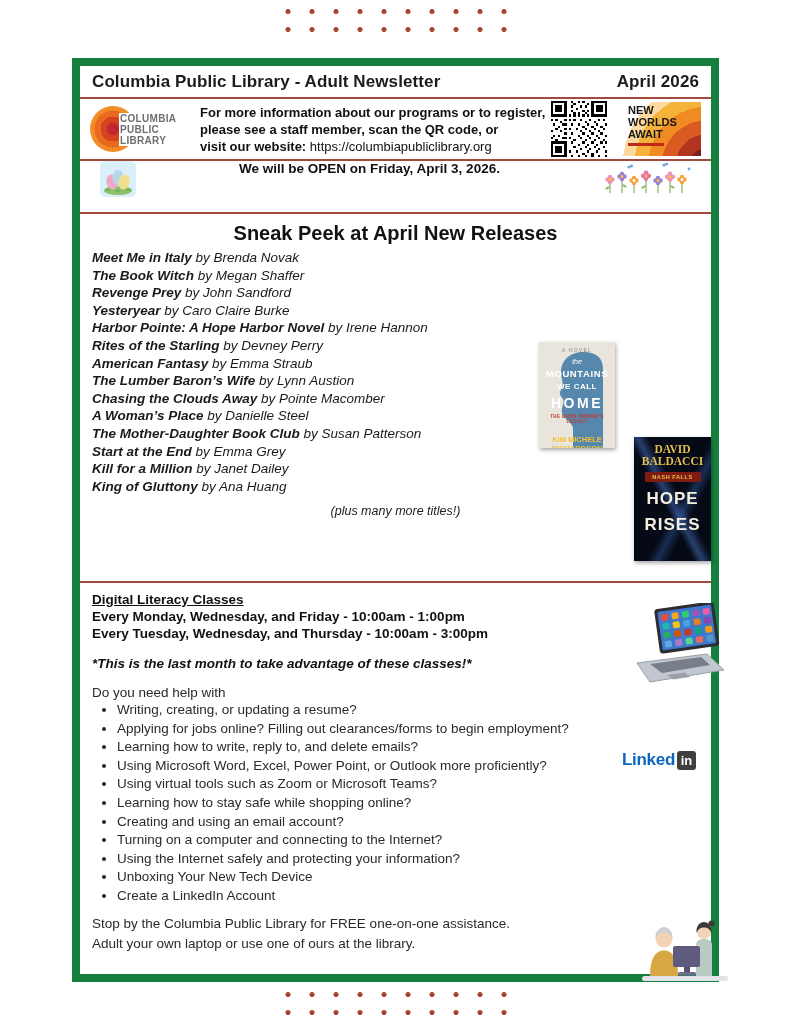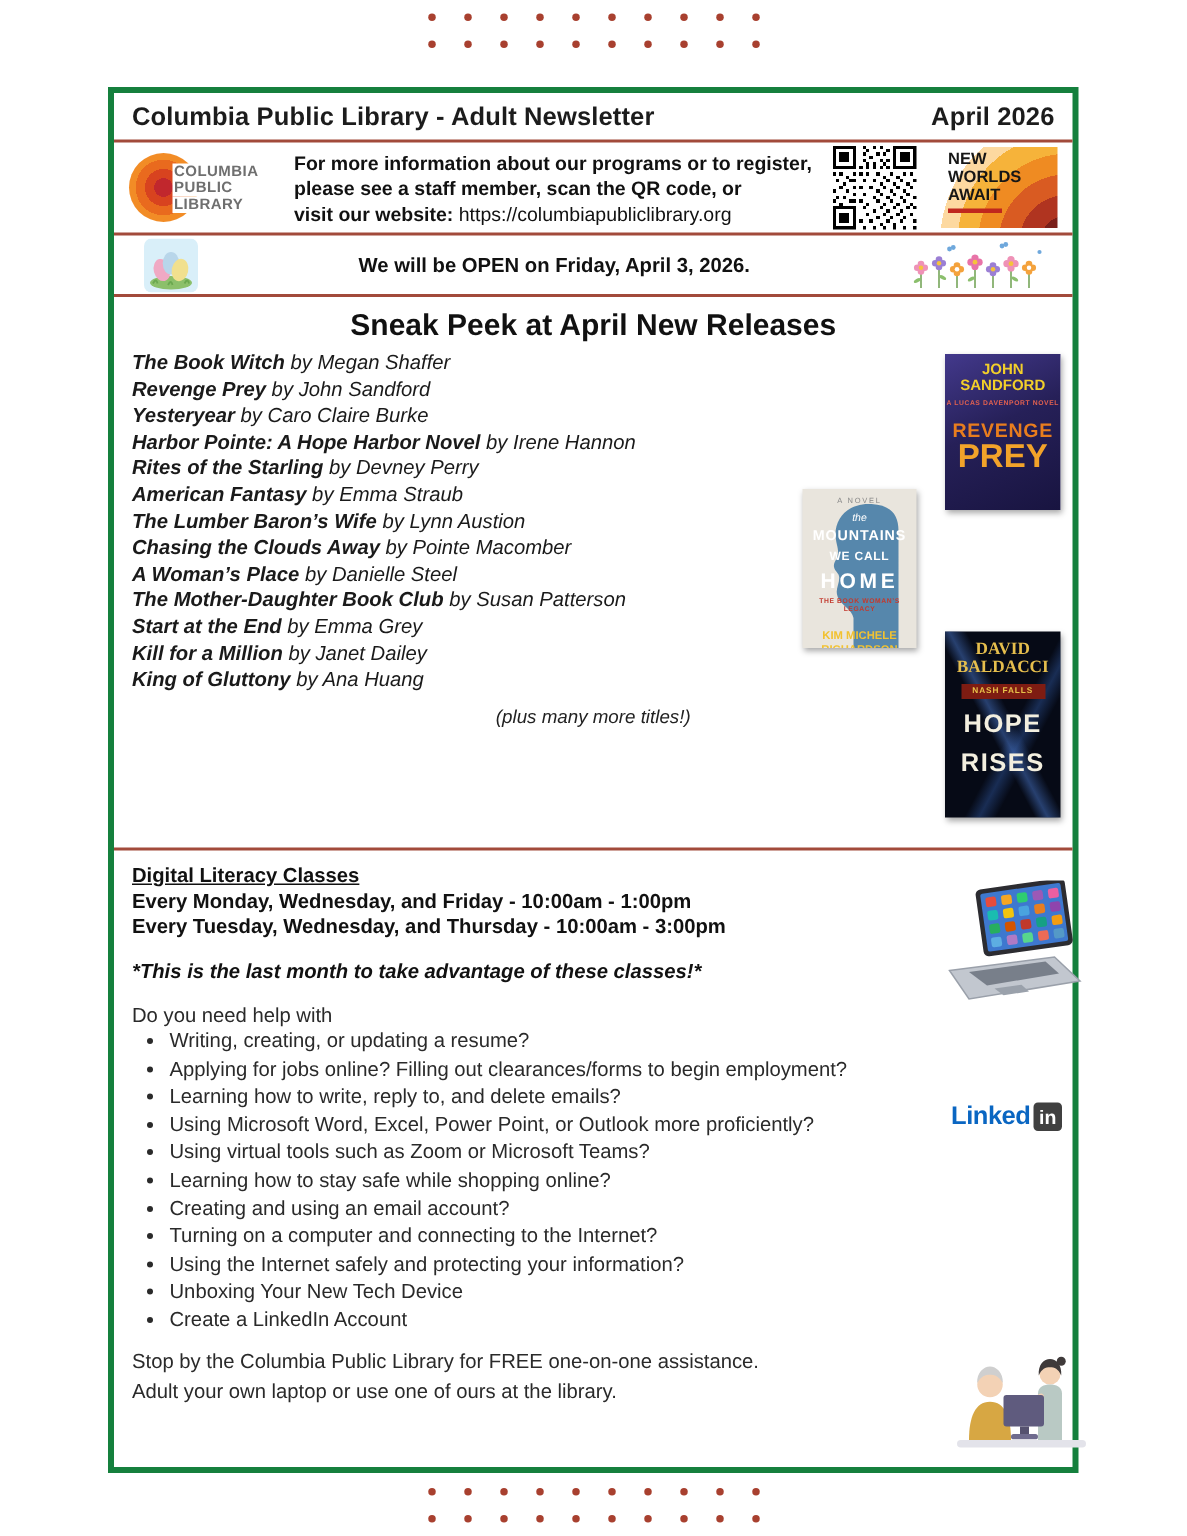--- a/index.html
+++ b/index.html
@@ -10,21 +10,21 @@
   }
   
   .dots{position:absolute;left:50%;transform:translateX(-50%);
     display:grid;grid-template-columns:repeat(10,5px);gap:13px 19px;}
   .dots-top{top:9px;}
   .dots-bottom{top:992px;}
   .dot{width:5px;height:5px;border-radius:50%;background:#a8402f;}
 
   
   .frame{position:absolute;left:72px;top:58px;width:647px;height:924px;
-    border:4px solid #15803d;box-sizing:border-box;background:#fff;}
+    border:8px solid #15803d;box-sizing:border-box;background:#fff;}
   .sec{border-bottom:2px solid #a24a3b;box-sizing:border-box;position:relative;}
 
   
   .titlebar{height:33px;display:flex;align-items:center;justify-content:space-between;
     padding:0 12px;font-weight:700;font-size:17px;letter-spacing:.1px;}
 
   
   .infobar{height:62px;display:flex;align-items:center;padding:0 10px;}
   .logo{display:flex;align-items:center;width:104px;flex:none;}
   .logo-ring{width:46px;height:46px;border-radius:50%;flex:none;
@@ -33,21 +33,21 @@
   .logo-text span{display:block;background:#fff;width:max-content;padding:0 1px;}
   .info-text{flex:1;margin-left:6px;font-size:13px;font-weight:700;line-height:17px;color:#111;}
   .info-text .url{font-weight:400;}
   .qr{width:56px;height:56px;flex:none;margin-right:16px;background:#fff;}
   .nwa{width:78px;height:54px;flex:none;box-sizing:border-box;padding:3px 0 0 5px;
     background:radial-gradient(circle at 108% 118%,#7a1f1a 0 17%,#b03420 17% 30%,#d95b22 30% 43%,#ef8b22 43% 56%,#f6b33a 56% 69%,#fdd9a0 69% 80%,#ffffff 80%);}
   .nwa-line{font-size:11px;font-weight:900;line-height:1.08;color:#161616;}
   .nwa-bar{width:36px;height:3px;background:#c0271d;margin-top:2px;}
 
   
-  .openbar{height:41px;display:flex;align-items:center;padding:0 20px;}
+  .openbar{height:53px;display:flex;align-items:flex-start;padding:0 20px;}
   .eggs{width:36px;height:36px;flex:none;}
   .open-text{flex:1;text-align:center;font-weight:700;font-size:13.5px;color:#111;}
   .flowers{width:88px;height:34px;flex:none;}
 
   
   .releases{height:361px;}
   .rel-title{text-align:center;font-size:20px;font-weight:800;margin-top:8px;color:#111;}
   .books{margin:4px 0 0 12px;font-style:italic;font-size:13.5px;line-height:17.6px;color:#1a1a1a;}
   .book-title{font-weight:700;}
   .plus-more{text-align:center;font-style:italic;font-size:12.5px;margin-top:9px;color:#222;}
@@ -83,21 +83,21 @@
   .literacy{height:415px;border-bottom:none;padding:8px 12px 0;font-size:13.5px;border-radius:16px;}
   .dl-heading{font-weight:700;text-decoration:underline;color:#111;line-height:17px;}
   .dl-sched{font-weight:700;color:#111;line-height:17px;}
   .dl-note{font-weight:700;font-style:italic;margin-top:14px;color:#111;}
   .dl-intro{margin-top:14px;color:#2a2a2a;}
   ul.dl-bullets{margin:1px 0 0;padding-left:25px;line-height:18.6px;color:#2a2a2a;max-width:545px;}
   .dl-outro{margin-top:8px;line-height:20px;color:#2a2a2a;max-width:545px;}
   .dl-call{font-weight:700;font-style:italic;color:#111;max-width:540px;line-height:20px;}
 
   .laptop{position:absolute;left:549px;top:20px;width:100px;height:88px;}
-  .linkedin{position:absolute;left:558px;top:167px;display:flex;align-items:center;}
+  .linkedin{position:absolute;left:542px;top:167px;display:flex;align-items:center;}
   .li-word{color:#0a66c2;font-weight:800;font-size:17px;letter-spacing:-.3px;}
   .li-box{width:19px;height:19px;background:#404040;border-radius:3px;color:#fff;font-weight:800;
     font-size:13px;display:flex;align-items:center;justify-content:center;margin-left:2px;}
   .people{position:absolute;left:560px;top:330px;width:90px;height:80px;}
 </style>
 </head>
 <body>
 
 <div class="dots dots-top">
   <span class="dot"></span>
@@ -253,42 +253,37 @@
           <circle cx="61" cy="4" r="1.6"></circle>
           <circle cx="63.5" cy="3" r="1.6"></circle>
           <circle cx="86" cy="8" r="1.4"></circle>
         </g>
     </svg>
   </div>
 
   <div class="sec releases">
     <div class="rel-title">Sneak Peek at April New Releases</div>
     <div class="books">
+      <div><span class="book-title">Meet Me in Italy</span> <span>by Brenda Novak</span></div>
       <div><span class="book-title">The Book Witch</span> <span>by Megan Shaffer</span></div>
       <div><span class="book-title">Revenge Prey</span> <span>by John Sandford</span></div>
       <div><span class="book-title">Yesteryear</span> <span>by Caro Claire Burke</span></div>
       <div><span class="book-title">Harbor Pointe: A Hope Harbor Novel</span> <span>by Irene Hannon</span></div>
       <div><span class="book-title">Rites of the Starling</span> <span>by Devney Perry</span></div>
       <div><span class="book-title">American Fantasy</span> <span>by Emma Straub</span></div>
       <div><span class="book-title">The Lumber Baron’s Wife</span> <span>by Lynn Austion</span></div>
       <div><span class="book-title">Chasing the Clouds Away</span> <span>by Pointe Macomber</span></div>
       <div><span class="book-title">A Woman’s Place</span> <span>by Danielle Steel</span></div>
       <div><span class="book-title">The Mother-Daughter Book Club</span> <span>by Susan Patterson</span></div>
       <div><span class="book-title">Start at the End</span> <span>by Emma Grey</span></div>
       <div><span class="book-title">Kill for a Million</span> <span>by Janet Dailey</span></div>
       <div><span class="book-title">King of Gluttony</span> <span>by Ana Huang</span></div>
     </div>
     <div class="plus-more">(plus many more titles!)</div>
 
-    <div class="cover" id="cover-rp">
-      <div class="rp-author">JOHN SANDFORD</div>
-      <div class="rp-series">A LUCAS DAVENPORT NOVEL</div>
-      <div class="rp-t1">REVENGE</div>
-      <div class="rp-t2">PREY</div>
-    </div>
 
     <div class="cover" id="cover-mt">
       <svg class="mt-sil" viewBox="0 0 76 106">
         <path d="M46 10 C31 9 22 19 22 30 C22 36 24.5 40 23.5 44 C23 47 20.5 49 21 52 C21.5 55 24.5 56 24.5 59 C24.5 64 21.5 67 23.5 72 C26 78 33 80 34 86 L34 106 L64 106 L64 28 C64 16 58 10.8 46 10 Z" fill="#4a80a8" opacity="0.93"></path>
       </svg>
       <div class="mt-text">
         <div class="mt-tag">A NOVEL</div>
         <div class="mt-pre">the</div>
         <div class="mt-l1">MOUNTAINS</div>
         <div class="mt-l2">WE CALL</div>

